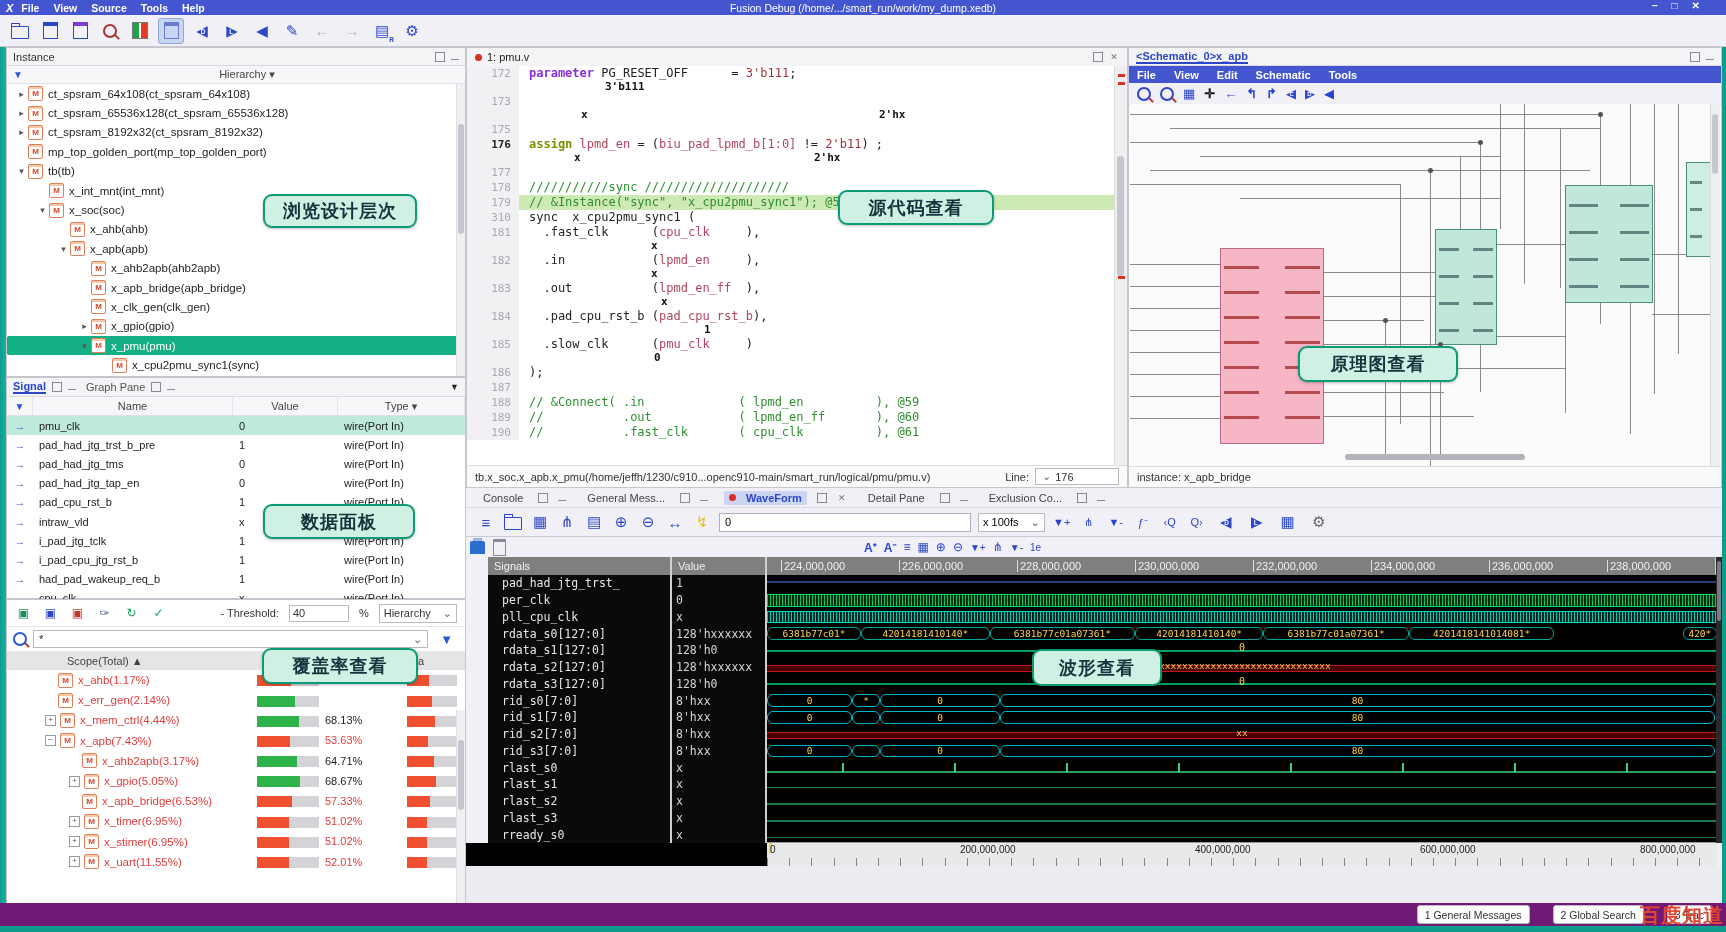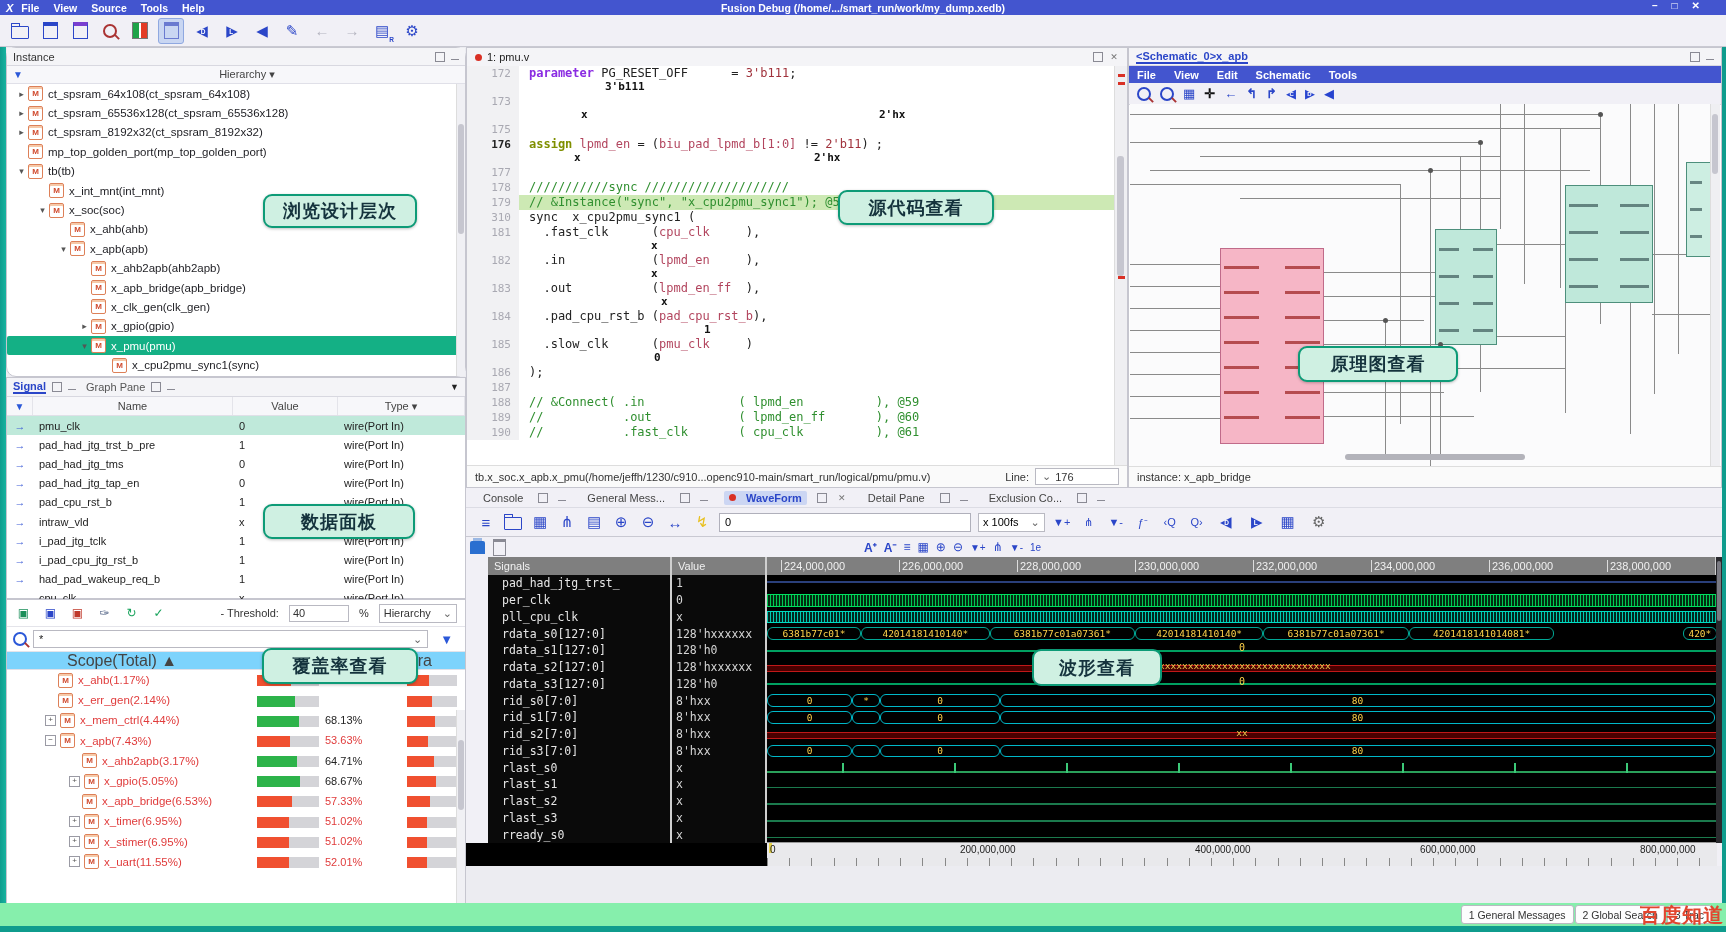--- a/index.html
+++ b/index.html
@@ -1,21 +1,21 @@
 <!DOCTYPE html>
 <html><head>
 <meta charset="utf-8">
 <style>
   html,body{margin:0;padding:0;background:#d7d7de;font-family:"Liberation Sans",sans-serif;}
   .app{position:relative;width:1726px;height:932px;background:#ececf1;overflow:hidden;font-family:"Liberation Sans",sans-serif;}
   
   .titlebar{position:absolute;left:0;top:0;width:1726px;height:15px;background:#4355cf;color:#fff;display:flex;align-items:center;font-size:10.5px;}
   .titlebar .logo{font-weight:bold;font-style:italic;margin:0 8px 0 6px;font-size:11px;}
   .titlebar .menu{margin-right:14px;font-weight:bold;cursor:default;}
-  .titlebar .wtitle{position:absolute;left:50%;transform:translateX(-50%);font-weight:bold;white-space:nowrap;}
+  .titlebar .wtitle{position:absolute;left:50%;transform:translateX(-50%);font-weight:normal;white-space:nowrap;}
   .wctl{position:absolute;right:26px;top:0;display:flex;gap:14px;font-size:10px;font-weight:bold;}
   .wctl span{cursor:pointer;}
   
   .main-toolbar{position:absolute;left:0;top:15px;width:1726px;height:32px;background:#f1f0f6;border-bottom:1px solid #c9c9d2;display:flex;align-items:center;padding-left:8px;box-sizing:border-box;gap:6px;}
   .tbi{display:inline-flex;align-items:center;justify-content:center;width:24px;height:24px;font-size:15px;color:#2b46c8;position:relative;cursor:pointer;}
   .tbi.sel{background:#c9d6f2;border:1px solid #8fa8e0;border-radius:3px;}
   .tbi.gray{color:#b4b4bf;}
   .tbi .sub{position:absolute;font-size:6.5px;color:#fff;font-weight:bold;left:50%;top:50%;transform:translate(-50%,-50%);}
   .tbi.trir .sub{transform:translate(-72%,-50%);}
   .tbi.tril .sub{transform:translate(-28%,-50%);}
@@ -54,21 +54,21 @@
   .srow .c{padding-left:6px;white-space:nowrap;overflow:hidden;}
   .srow.sel{background:#bfe9da;}
   .sarr{color:#3b5bd6;font-weight:bold;font-size:11px;text-align:center;}
   
   .sumbar{height:26px;display:flex;align-items:center;gap:10px;padding:0 8px;font-size:11px;color:#333;border-bottom:1px solid #e4e4ea;}
   .sumic{width:17px;height:16px;display:inline-flex;align-items:center;justify-content:center;font-size:12px;border-radius:3px;cursor:pointer;}
   .thr-input{width:52px;height:15px;border:1px solid #b9b9c2;background:#fff;font-size:11px;padding:0 3px;display:inline-flex;align-items:center;}
   .combo{height:17px;border:1px solid #b9b9c2;background:#fff;display:inline-flex;align-items:center;font-size:11px;padding:0 4px;gap:12px;}
   .srchrow{height:24px;display:flex;align-items:center;padding:0 6px;gap:6px;border-bottom:1px solid #e4e4ea;}
   .srch-in{flex:1;height:16px;border:1px solid #b9b9c2;background:#fff;font-size:11px;display:flex;align-items:center;padding:0 5px;color:#222;}
-  .covhead{display:grid;grid-template-columns:250px 150px 1fr;height:17px;background:#7dd3fc;border-bottom:1px solid #e0e0e8;font-size:16px;color:#444;align-items:center;}
+  .covhead{display:grid;grid-template-columns:250px 150px 1fr;height:17px;background:#e5e5e5;border-bottom:1px solid #e0e0e8;font-size:11px;color:#444;align-items:center;}
   .covrow{display:grid;grid-template-columns:250px 150px 1fr;height:20.2px;align-items:center;font-size:11.5px;}
   .covrow .scope{display:flex;align-items:center;color:#e03c3c;white-space:nowrap;overflow:hidden;}
   .exp{width:9px;height:9px;border:1px solid #9a9aa4;font-size:8px;line-height:7px;text-align:center;color:#555;margin-right:4px;flex:none;background:#fff;}
   .bar{width:62px;height:11px;background:#d4d4d8;display:inline-block;position:relative;margin-right:6px;vertical-align:middle;}
   .bar i{position:absolute;left:0;top:0;bottom:0;}
   .pct{font-size:11px;}
   
   .srctab{height:18px;background:#f4f4f7;border-bottom:1px solid #d8d8e0;display:flex;align-items:center;font-size:11px;padding:0 8px;color:#222;}
   .reddot{width:7px;height:7px;border-radius:50%;background:#d93025;margin-right:5px;}
   .code{position:absolute;left:0;top:18px;right:12px;bottom:21px;overflow:hidden;font-family:"DejaVu Sans Mono",monospace;font-size:12px;background:#fff;}
@@ -129,21 +129,21 @@
   .blk .ports{position:absolute;top:10px;bottom:8px;width:34%;background:repeating-linear-gradient(180deg,transparent 0 7px,rgba(160,40,40,.75) 7px 10px,transparent 10px 25px);}
   .blk .ports.r{right:3px;}
   .blk .ports.l{left:3px;}
   .blk.teal .ports{background:repeating-linear-gradient(180deg,transparent 0 8px,rgba(60,90,90,.7) 8px 11px,transparent 11px 27px);}
   .schstatus{position:absolute;left:0;bottom:0;height:20px;right:0;border-top:1px solid #ddd;background:#fafafa;display:flex;align-items:center;font-size:11px;color:#333;padding:0 8px;}
   .schvscroll{position:absolute;right:1px;top:56px;width:9px;bottom:21px;background:#efeff2;border-left:1px solid #ddd;}
   .hthumb{position:absolute;height:6px;background:#b3b3ba;border-radius:3px;}
   
   .callout{position:absolute;background:#cff0e2;border:2.5px solid #0d9b77;border-radius:9px;display:flex;align-items:center;justify-content:center;font-size:18px;font-weight:bold;color:#15333d;box-shadow:0 1px 3px rgba(0,0,0,.25);z-index:40;letter-spacing:1px;}
   
-  .statusbar{position:absolute;left:0;top:903px;width:1726px;height:23px;background:#86efac;display:flex;align-items:center;justify-content:flex-end;gap:1px;padding-right:14px;box-sizing:border-box;}
+  .statusbar{position:absolute;left:0;top:903px;width:1726px;height:23px;background:#701a75;display:flex;align-items:center;justify-content:flex-end;gap:23px;padding-right:14px;box-sizing:border-box;}
   .sbtn{height:17px;border:1px solid #b9b9c2;background:#fdfdfe;border-radius:3px;font-size:10.5px;color:#333;display:inline-flex;align-items:center;padding:0 7px;cursor:pointer;}
   .watermark{position:absolute;right:2px;top:902px;font-size:20px;font-weight:bold;color:#e2452e;letter-spacing:1px;z-index:50;}
   .tri{position:relative;display:inline-flex;align-items:center;justify-content:center;}
 </style>
 </head>
 <body>
 
 <div class="app">
 
   <div class="titlebar">
@@ -183,21 +183,21 @@
       <span class="tbi gray">←</span>
       <span class="tbi gray">→</span>
       <span class="tbi">▤<b class="sub" style="color:#2b46c8;left:90%;top:85%;">R</b></span>
       <span class="tbi">⚙</span>
     </div>
 
   <div class="frame-l"></div>
   <div class="frame-r"></div>
   <div class="frame-b"></div>
 
-  <div class="panel" style="left:6px;top:47px;width:460px;height:330px;border-radius:10px;">
+  <div class="panel" style="left:6px;top:47px;width:460px;height:330px;">
     <div class="phead">
       <span>Instance</span>
       <span class="sp"></span>
       <span class="mini"></span>
       <span class="mini dash"></span>
     </div>
     <div class="colhead">
       <span class="funnel">▼</span>
       <span style="flex:1;text-align:center;"><span>Hierarchy</span> ▾</span>
     </div>

